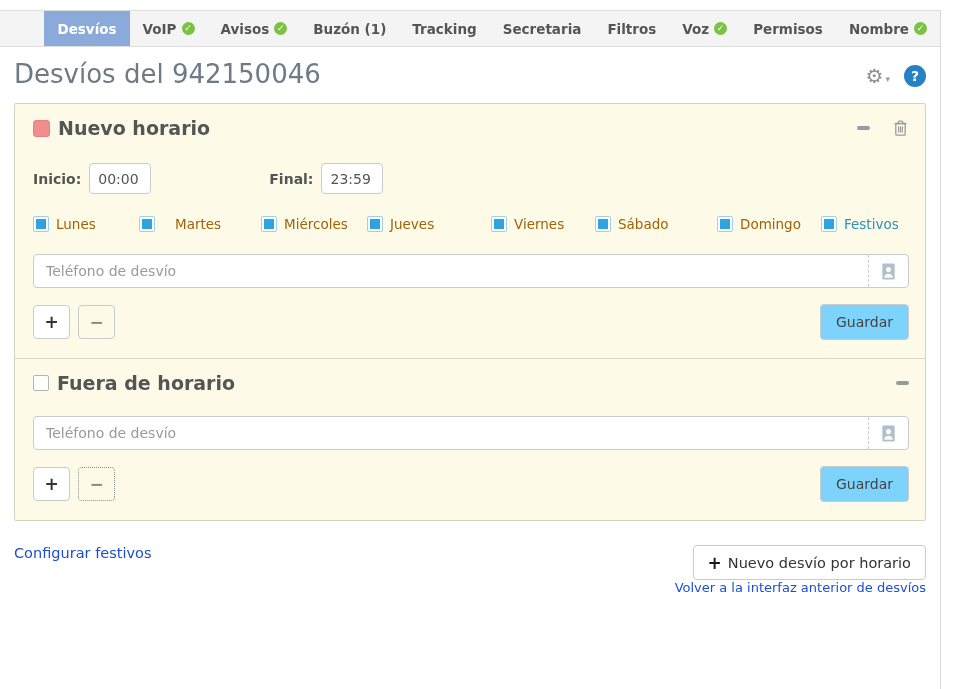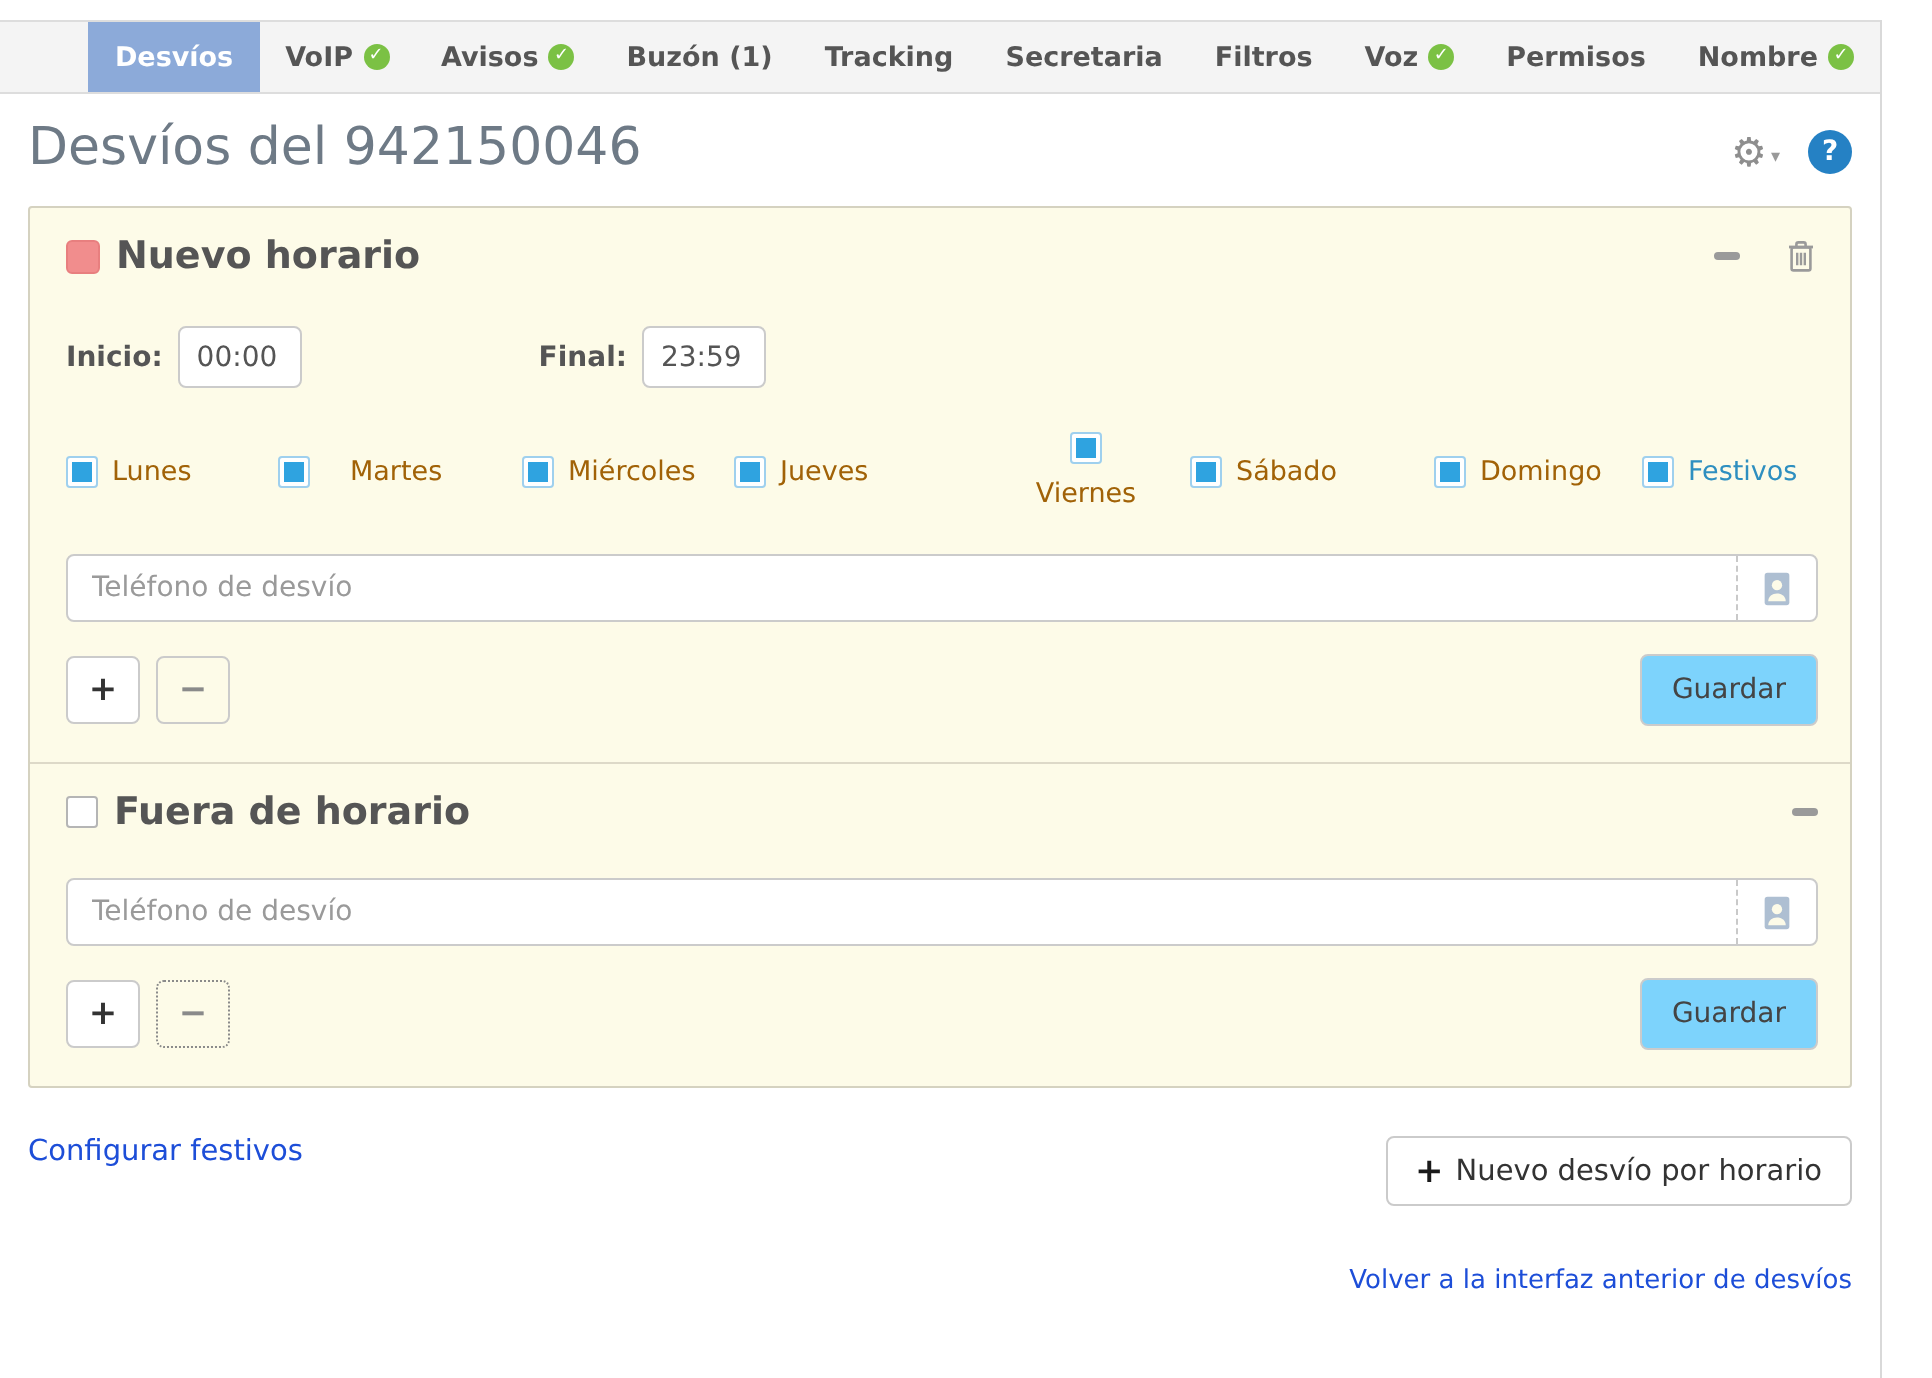--- a/index.html
+++ b/index.html
@@ -82,21 +82,21 @@
   }
   .time-gap { width:118px; }
 
   
   .days-row { display:flex; align-items:center; margin-top:22px; }
   .day-item { display:flex; align-items:center; gap:7px; flex:none; }
   .day-item:nth-child(1){ width:106px; }
   .day-item:nth-child(2){ width:122px;gap:20px; }
   .day-item:nth-child(3){ width:106px; }
   .day-item:nth-child(4){ width:124px; }
-  .day-item:nth-child(5){ width:104px;flex-direction:column; }
+  .day-item:nth-child(5){ width:104px; }
   .day-item:nth-child(6){ width:122px; }
   .day-item:nth-child(7){ width:104px; }
   .day-checkbox {
     width:16px; height:16px; border:1px solid #9fd0ee; border-radius:2px;
     background:#fff; display:flex; align-items:center; justify-content:center;
     cursor:pointer; flex:none;
   }
   .day-checkbox .fill { width:10px; height:10px; background:#2fa3e0; }
   .day-label { font-size:13.5px; color:#a16207; cursor:pointer; }
   .day-label.highlight { color:#2e8fc0; }
@@ -139,21 +139,21 @@
     padding:24px 14px 0 14px;
   }
   .link { color:#1d4ed8; font-size:14.5px; text-decoration:none; cursor:pointer; }
   .footer-right { display:flex; flex-direction:column; align-items:flex-end; }
   .new-btn {
     height:35px; padding:0 14px; border:1px solid #cbcbcb; border-radius:4px;
     background:#fff; font-family:inherit; font-size:14.5px; color:#333;
     cursor:pointer; display:flex; align-items:center; gap:6px;
   }
   .new-btn .plus-glyph { font-weight:bold; font-size:17px; color:#1a1a1a; }
-  .back-link { font-size:13px; margin-top:30px; }
+  .back-link { font-size:13px; }
 </style>
 </head>
 <body>
 
 <div class="page">
 
   <div class="navbar">
     <div class="nav-tab active">
       <span>Desvíos</span>
     </div>

